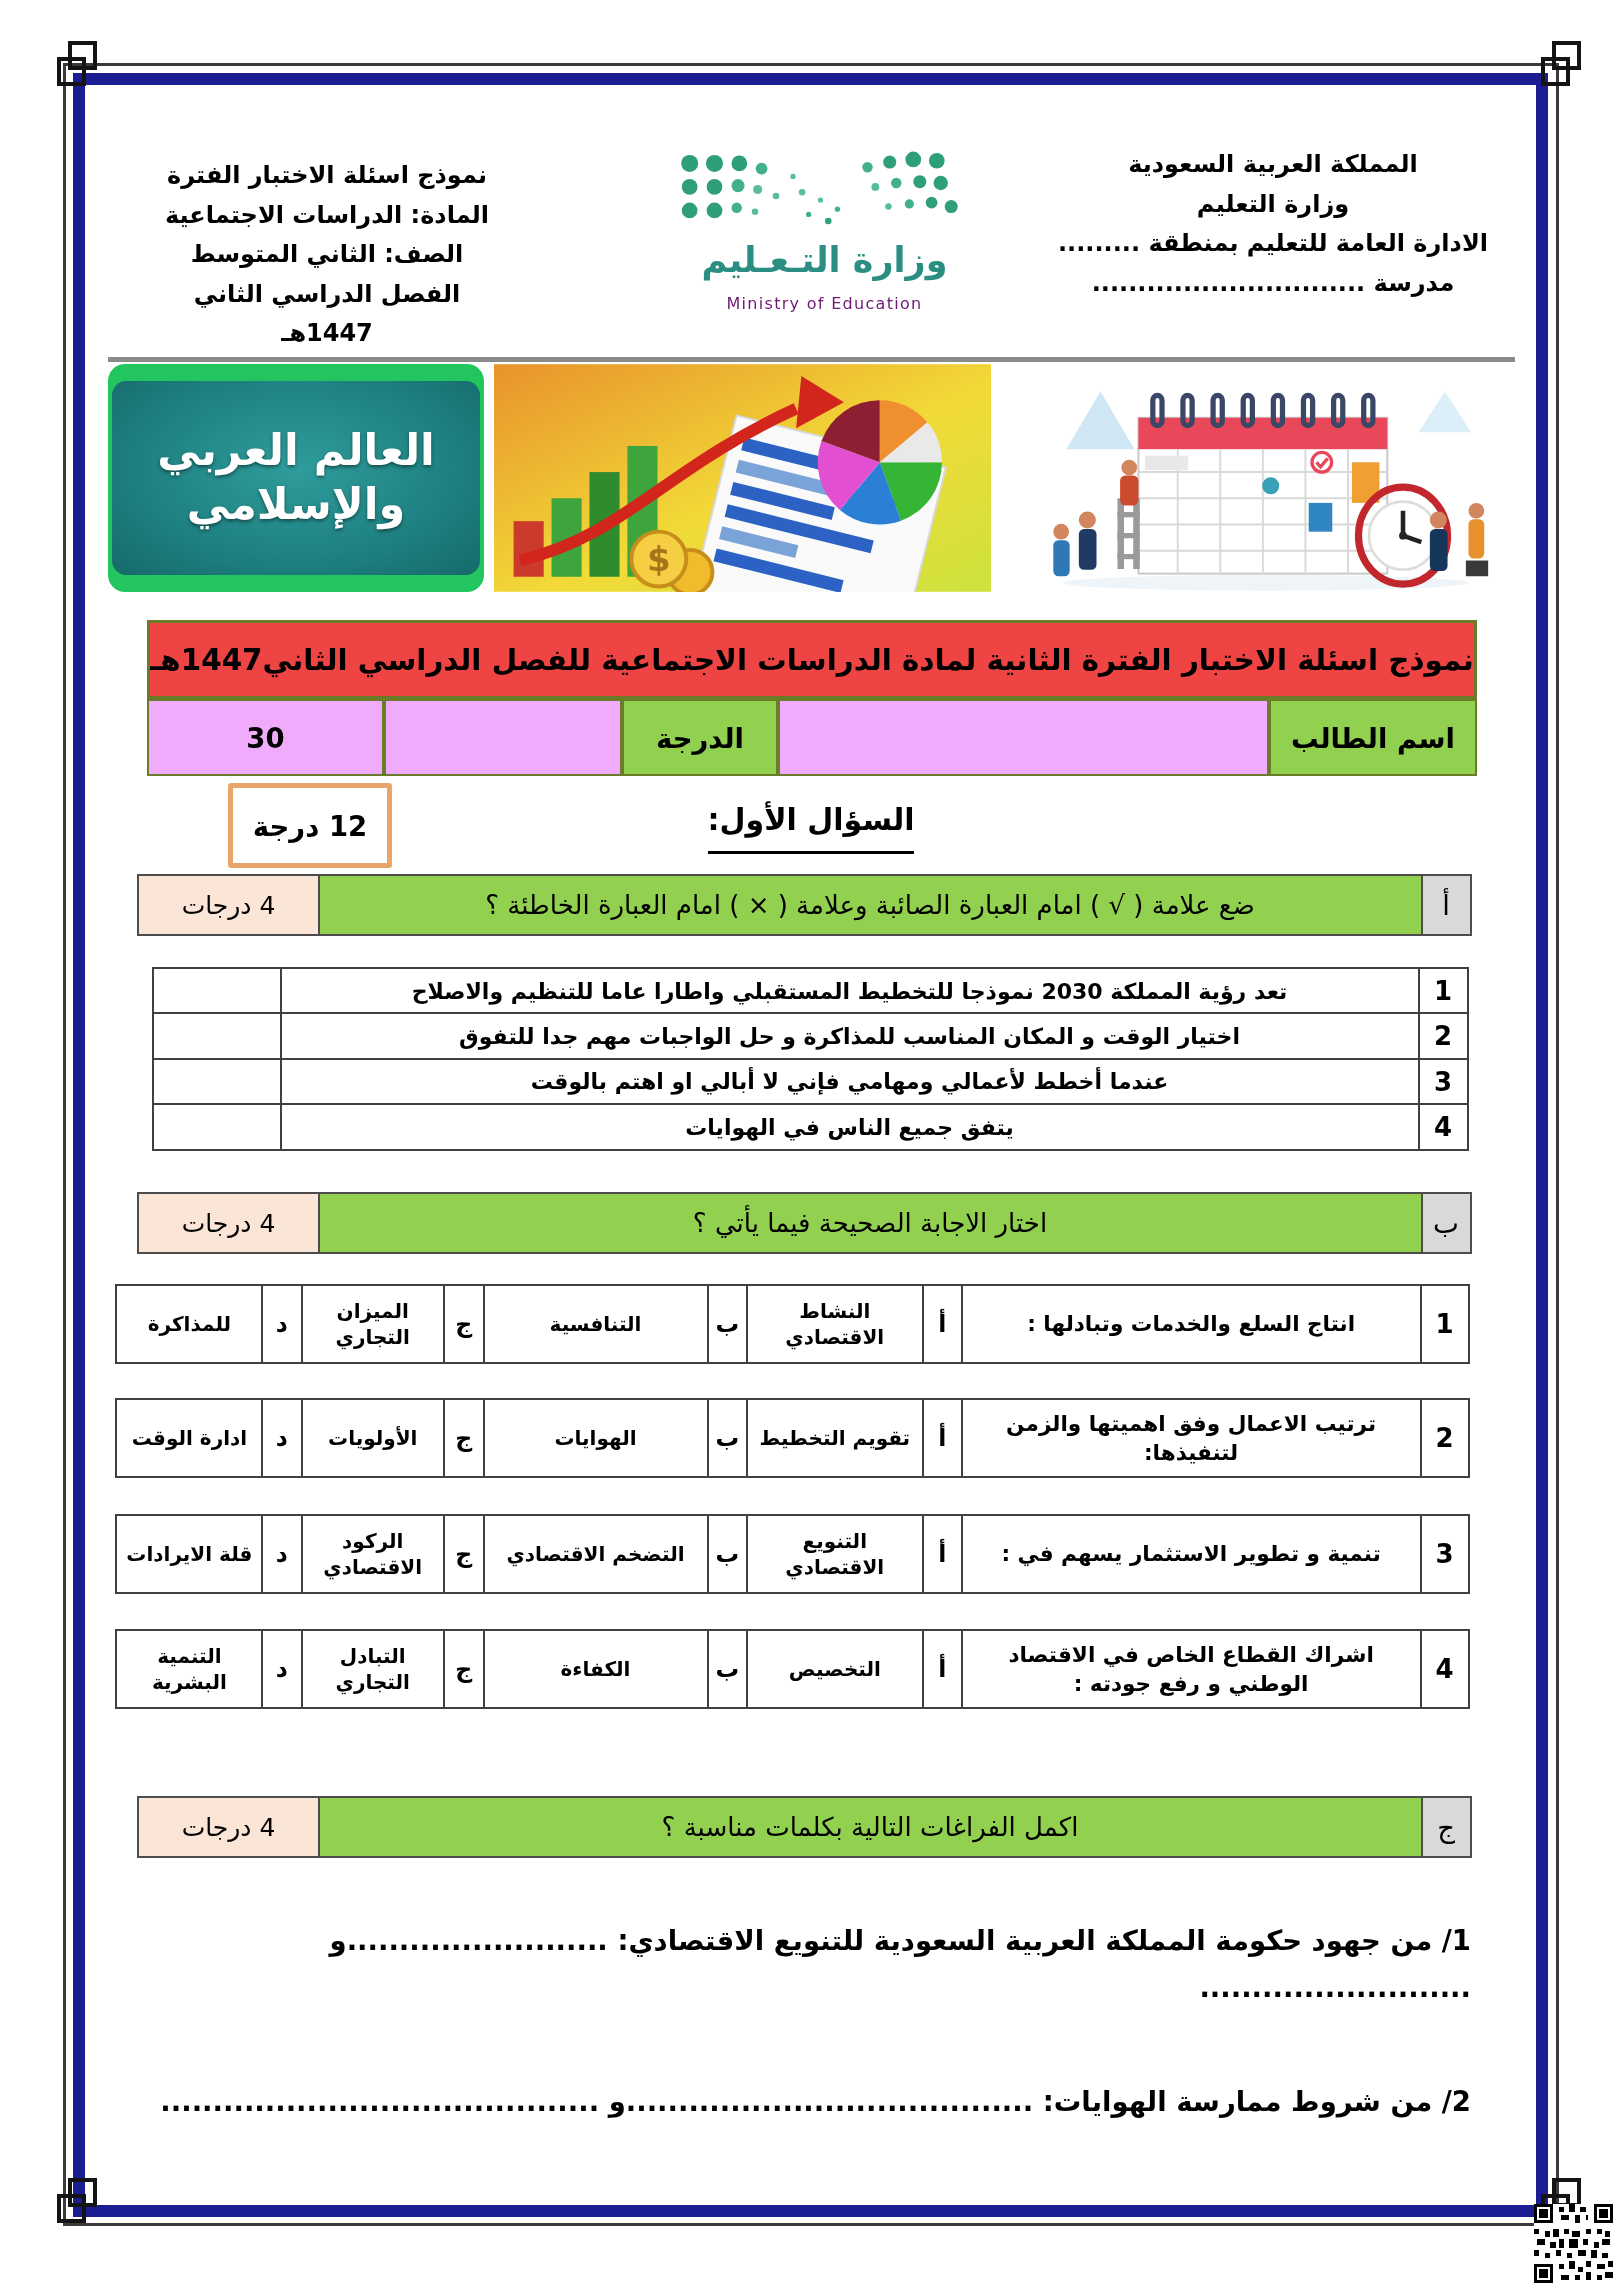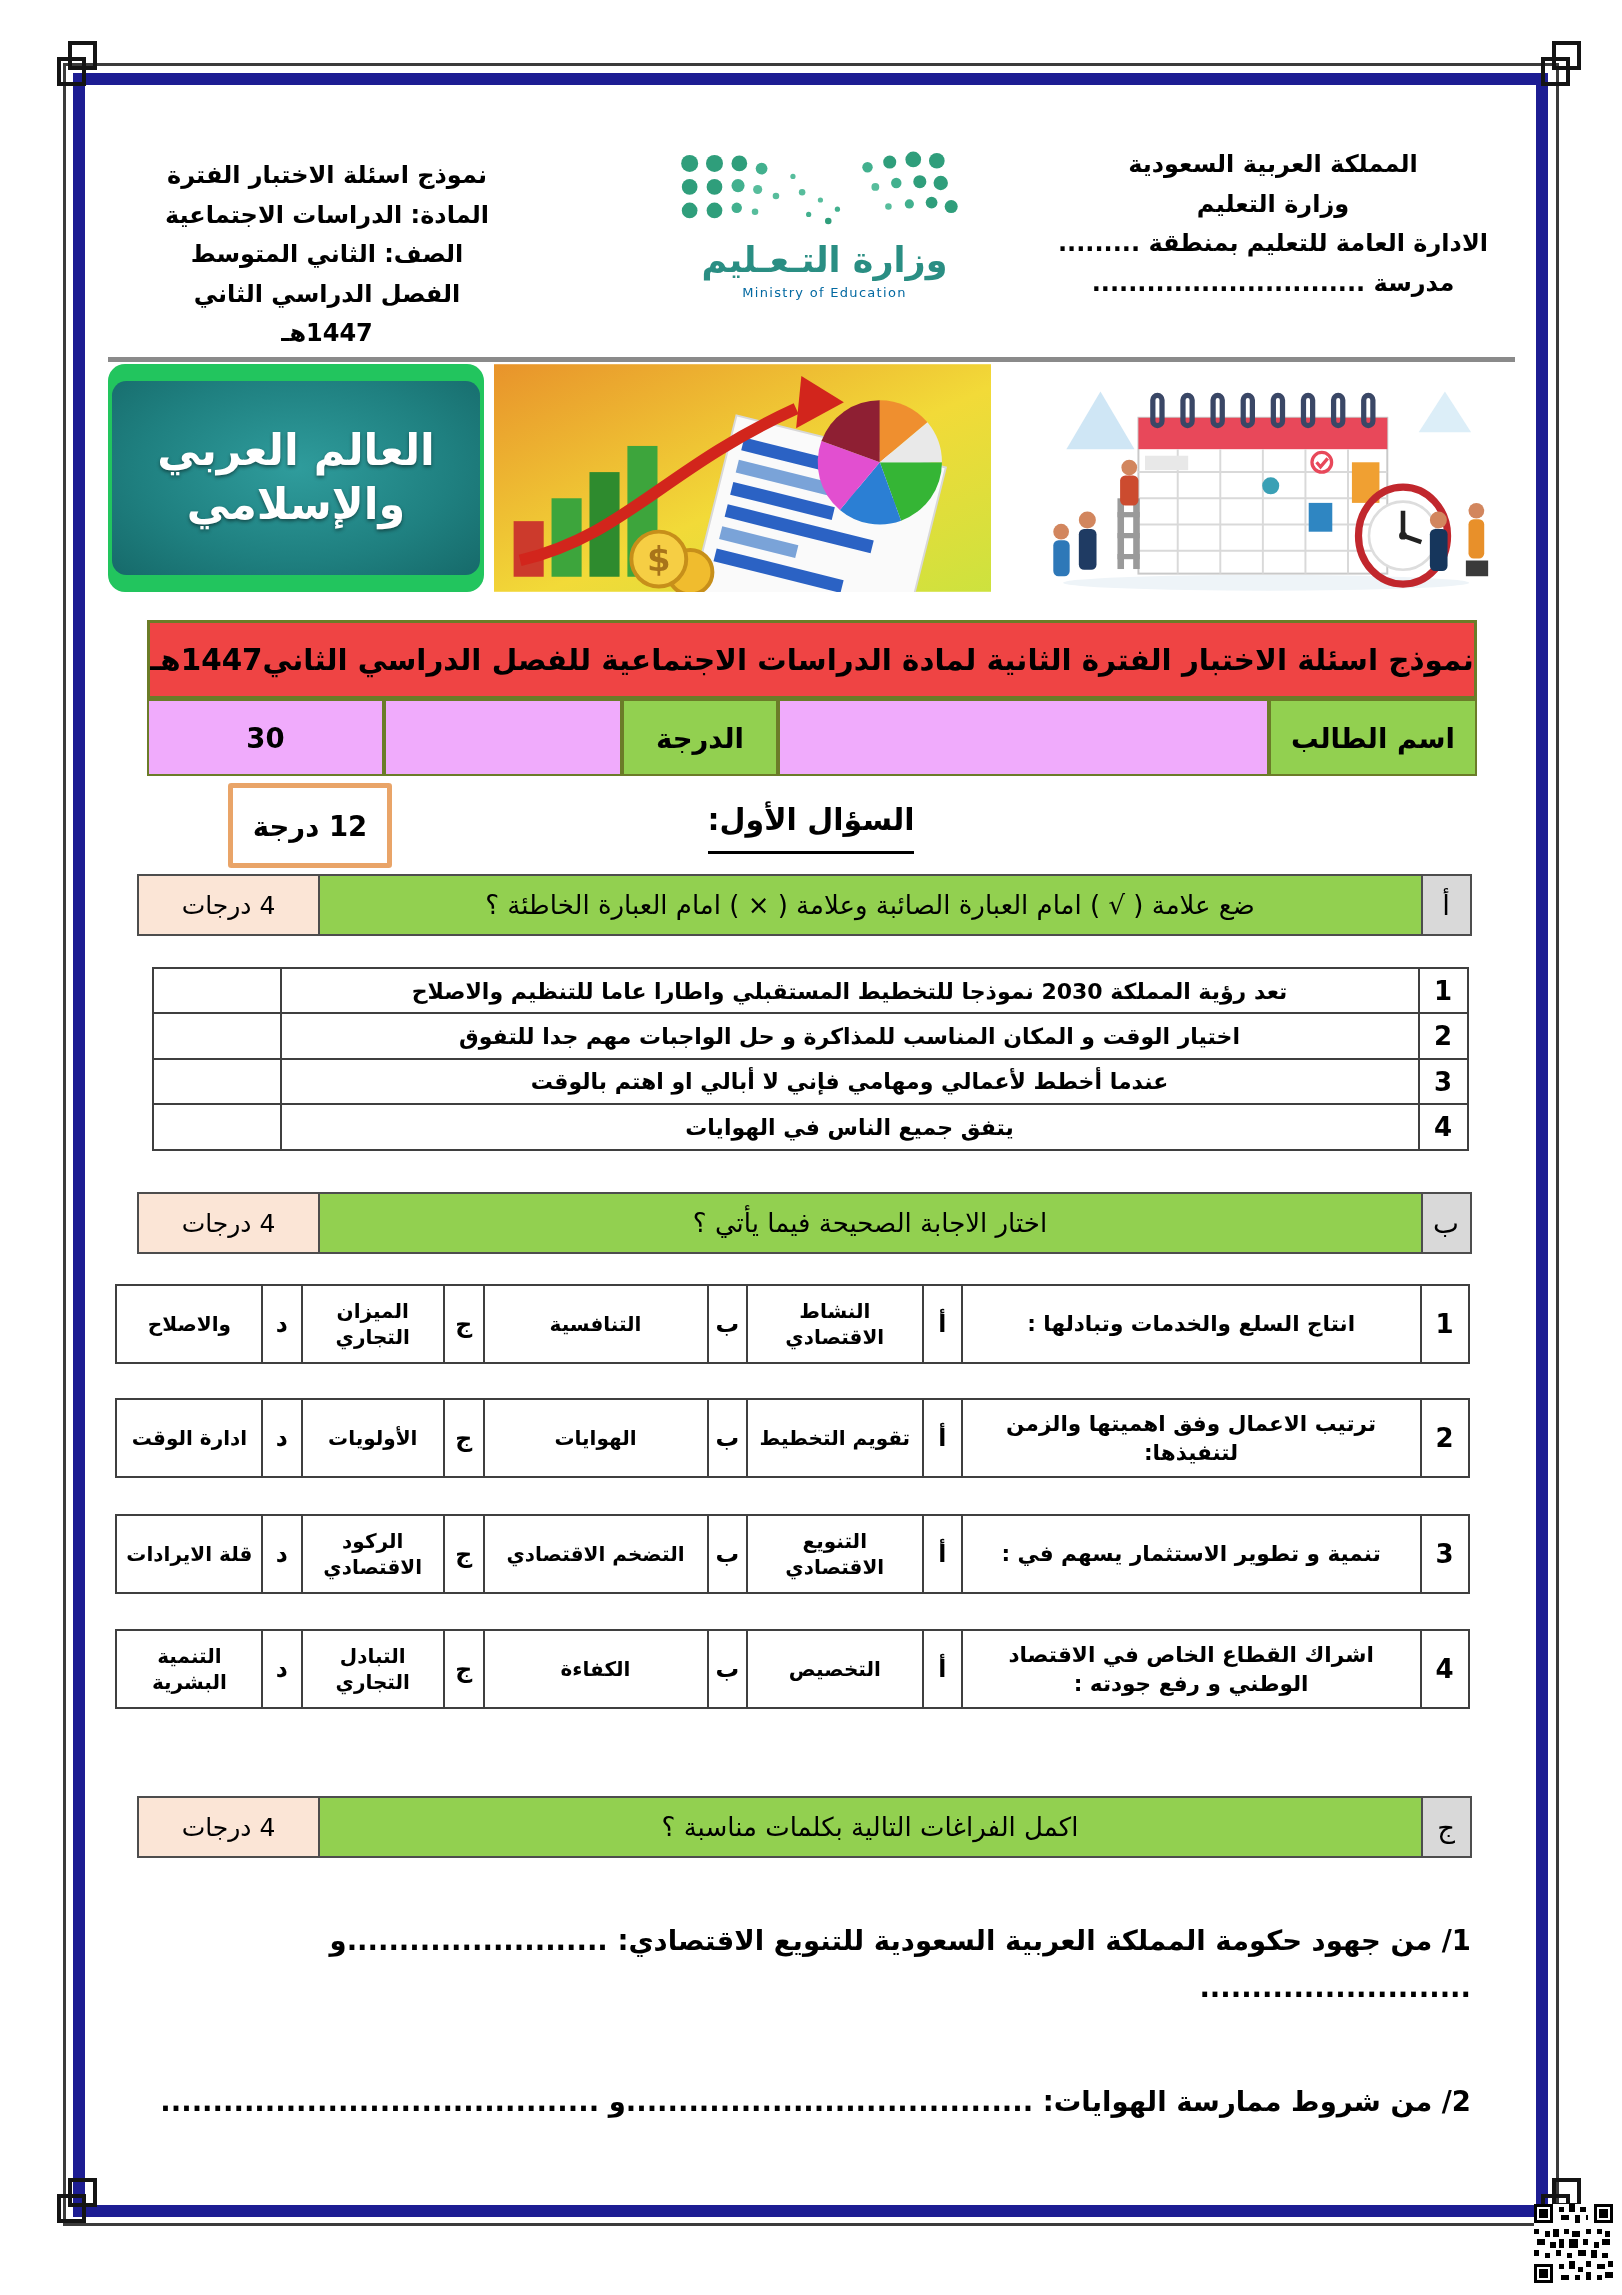--- a/index.html
+++ b/index.html
@@ -15,21 +15,21 @@
             box-sizing:border-box;background:transparent;}
   .corner i.s2{left:15.7px;top:15.7px;}
   .c-tl{left:41px;top:41px;} .c-tr{left:1525px;top:41px;}
   .c-bl{left:41px;top:2178px;} .c-br{left:1525px;top:2178px;}
   
   .hdr-block{position:absolute;text-align:center;font-weight:bold;font-size:24px;line-height:1.65;}
   .hdr-ministry{left:1021px;top:145px;width:504px;}
   .hdr-exam{left:137px;top:156px;width:380px;}
   .moe-logo{position:absolute;left:648px;top:149px;width:353px;text-align:center;}
   .moe-ar{color:#2a8e83;font-size:35px;font-weight:bold;letter-spacing:1.3px;margin-top:3.9px;}
-  .moe-en{color:#0369a1;font-size:13px;direction:ltr;letter-spacing:1.3px;margin-top:5px;}
+  .moe-en{color:#701a75;font-size:16px;direction:ltr;letter-spacing:1.3px;margin-top:14px;}
   .hdr-rule{position:absolute;left:108px;top:357px;width:1407px;height:4.6px;background:#8a8a8a;}
   
   .banner{position:absolute;left:108px;top:364px;width:1407px;height:228px;direction:ltr;}
   .b-sign{position:absolute;left:0;top:0;width:376px;height:228px;background:#22c55e;
           border-radius:17px;overflow:hidden;}
   .b-sign .inner{position:absolute;left:3.9px;right:3.9px;top:17px;bottom:17px;border-radius:14.4px;
           background:radial-gradient(ellipse at 50% 45%, #2f9c9c 0%, #1f8080 60%, #166a6a 100%);
           display:flex;align-items:center;justify-content:center;}
   .b-sign .inner span{color:#ffffff;font-weight:bold;font-size:43px;line-height:1.25;text-align:center;
           padding:0 19.6px;text-shadow:0 2px 3.9px rgba(0,0,0,.45);}
@@ -327,21 +327,21 @@
   <div class="mcq-row" style="top:1284px">
     <div class="mcq-num">1</div>
     <div class="mcq-q">انتاج السلع والخدمات وتبادلها :</div>
     <div class="mcq-letter">أ</div>
     <div class="mcq-opt opt-a">النشاط الاقتصادي</div>
     <div class="mcq-letter">ب</div>
     <div class="mcq-opt opt-b">التنافسية</div>
     <div class="mcq-letter">ج</div>
     <div class="mcq-opt opt-c">الميزان التجاري</div>
     <div class="mcq-letter">د</div>
-    <div class="mcq-opt opt-d">والاصلاح</div>
+    <div class="mcq-opt opt-d">للمذاكرة</div>
   </div>
 
   <div class="mcq-row" style="top:1398px">
     <div class="mcq-num">2</div>
     <div class="mcq-q">ترتيب الاعمال وفق اهميتها والزمن لتنفيذها:</div>
     <div class="mcq-letter">أ</div>
     <div class="mcq-opt opt-a">تقويم التخطيط</div>
     <div class="mcq-letter">ب</div>
     <div class="mcq-opt opt-b">الهوايات</div>
     <div class="mcq-letter">ج</div>

